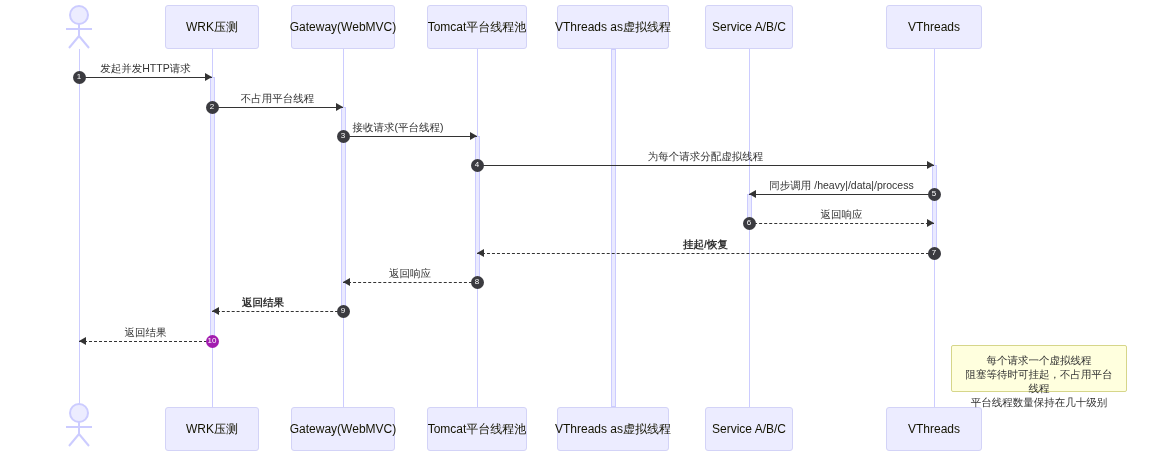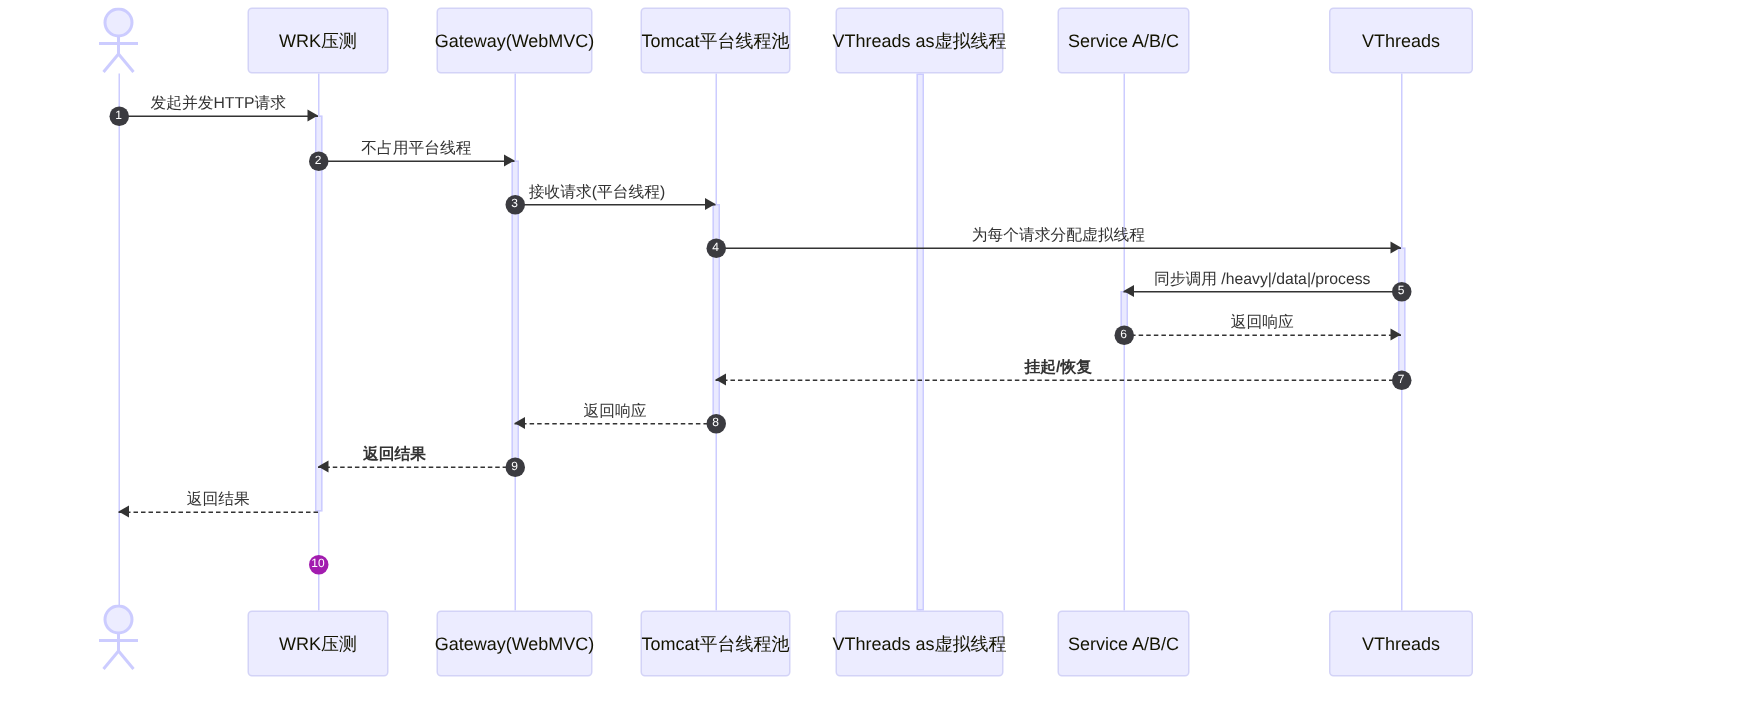--- a/index.html
+++ b/index.html
@@ -200,14 +200,17 @@
     <div class="arrowhead left" style="top: 278px; left: 343px;"></div>
     <div class="msglabel" style="left: 410px; top: 267px;">返回响应</div>
     <div class="seqnum" style="left: 470.5px; top: 275.5px; background: rgb(59, 59, 64);">8</div>
     <div class="msgline dashed" style="left: 212px; width: 131px; top: 311px;"></div>
     <div class="arrowhead left" style="top: 307px; left: 212px;"></div>
     <div class="msglabel" style="left: 263px; top: 296px; font-weight: bold;">返回结果</div>
     <div class="seqnum" style="left: 336.5px; top: 304.5px; background: rgb(59, 59, 64);">9</div>
     <div class="msgline dashed" style="left: 79px; width: 133px; top: 341px;"></div>
     <div class="arrowhead left" style="top: 337px; left: 79px;"></div>
     <div class="msglabel" style="left: 145.5px; top: 326px;">返回结果</div>
-    <div class="seqnum" style="left: 205.5px; top: 334.5px; background: #a21caf; margin-top: 35px;">10</div>
+    <div class="seqnum" style="left: 205.5px; top: 334.5px; background: #a21caf;">10</div>
+    <div class="note" style="left: 951px; top: 345px; width: 176px; height: 47px; background: rgb(255, 255, 222);">每个请求一个虚拟线程
+阻塞等待时可挂起，不占用平台线程
+平台线程数量保持在几十级别</div>
   </div>
 
 </body></html>

